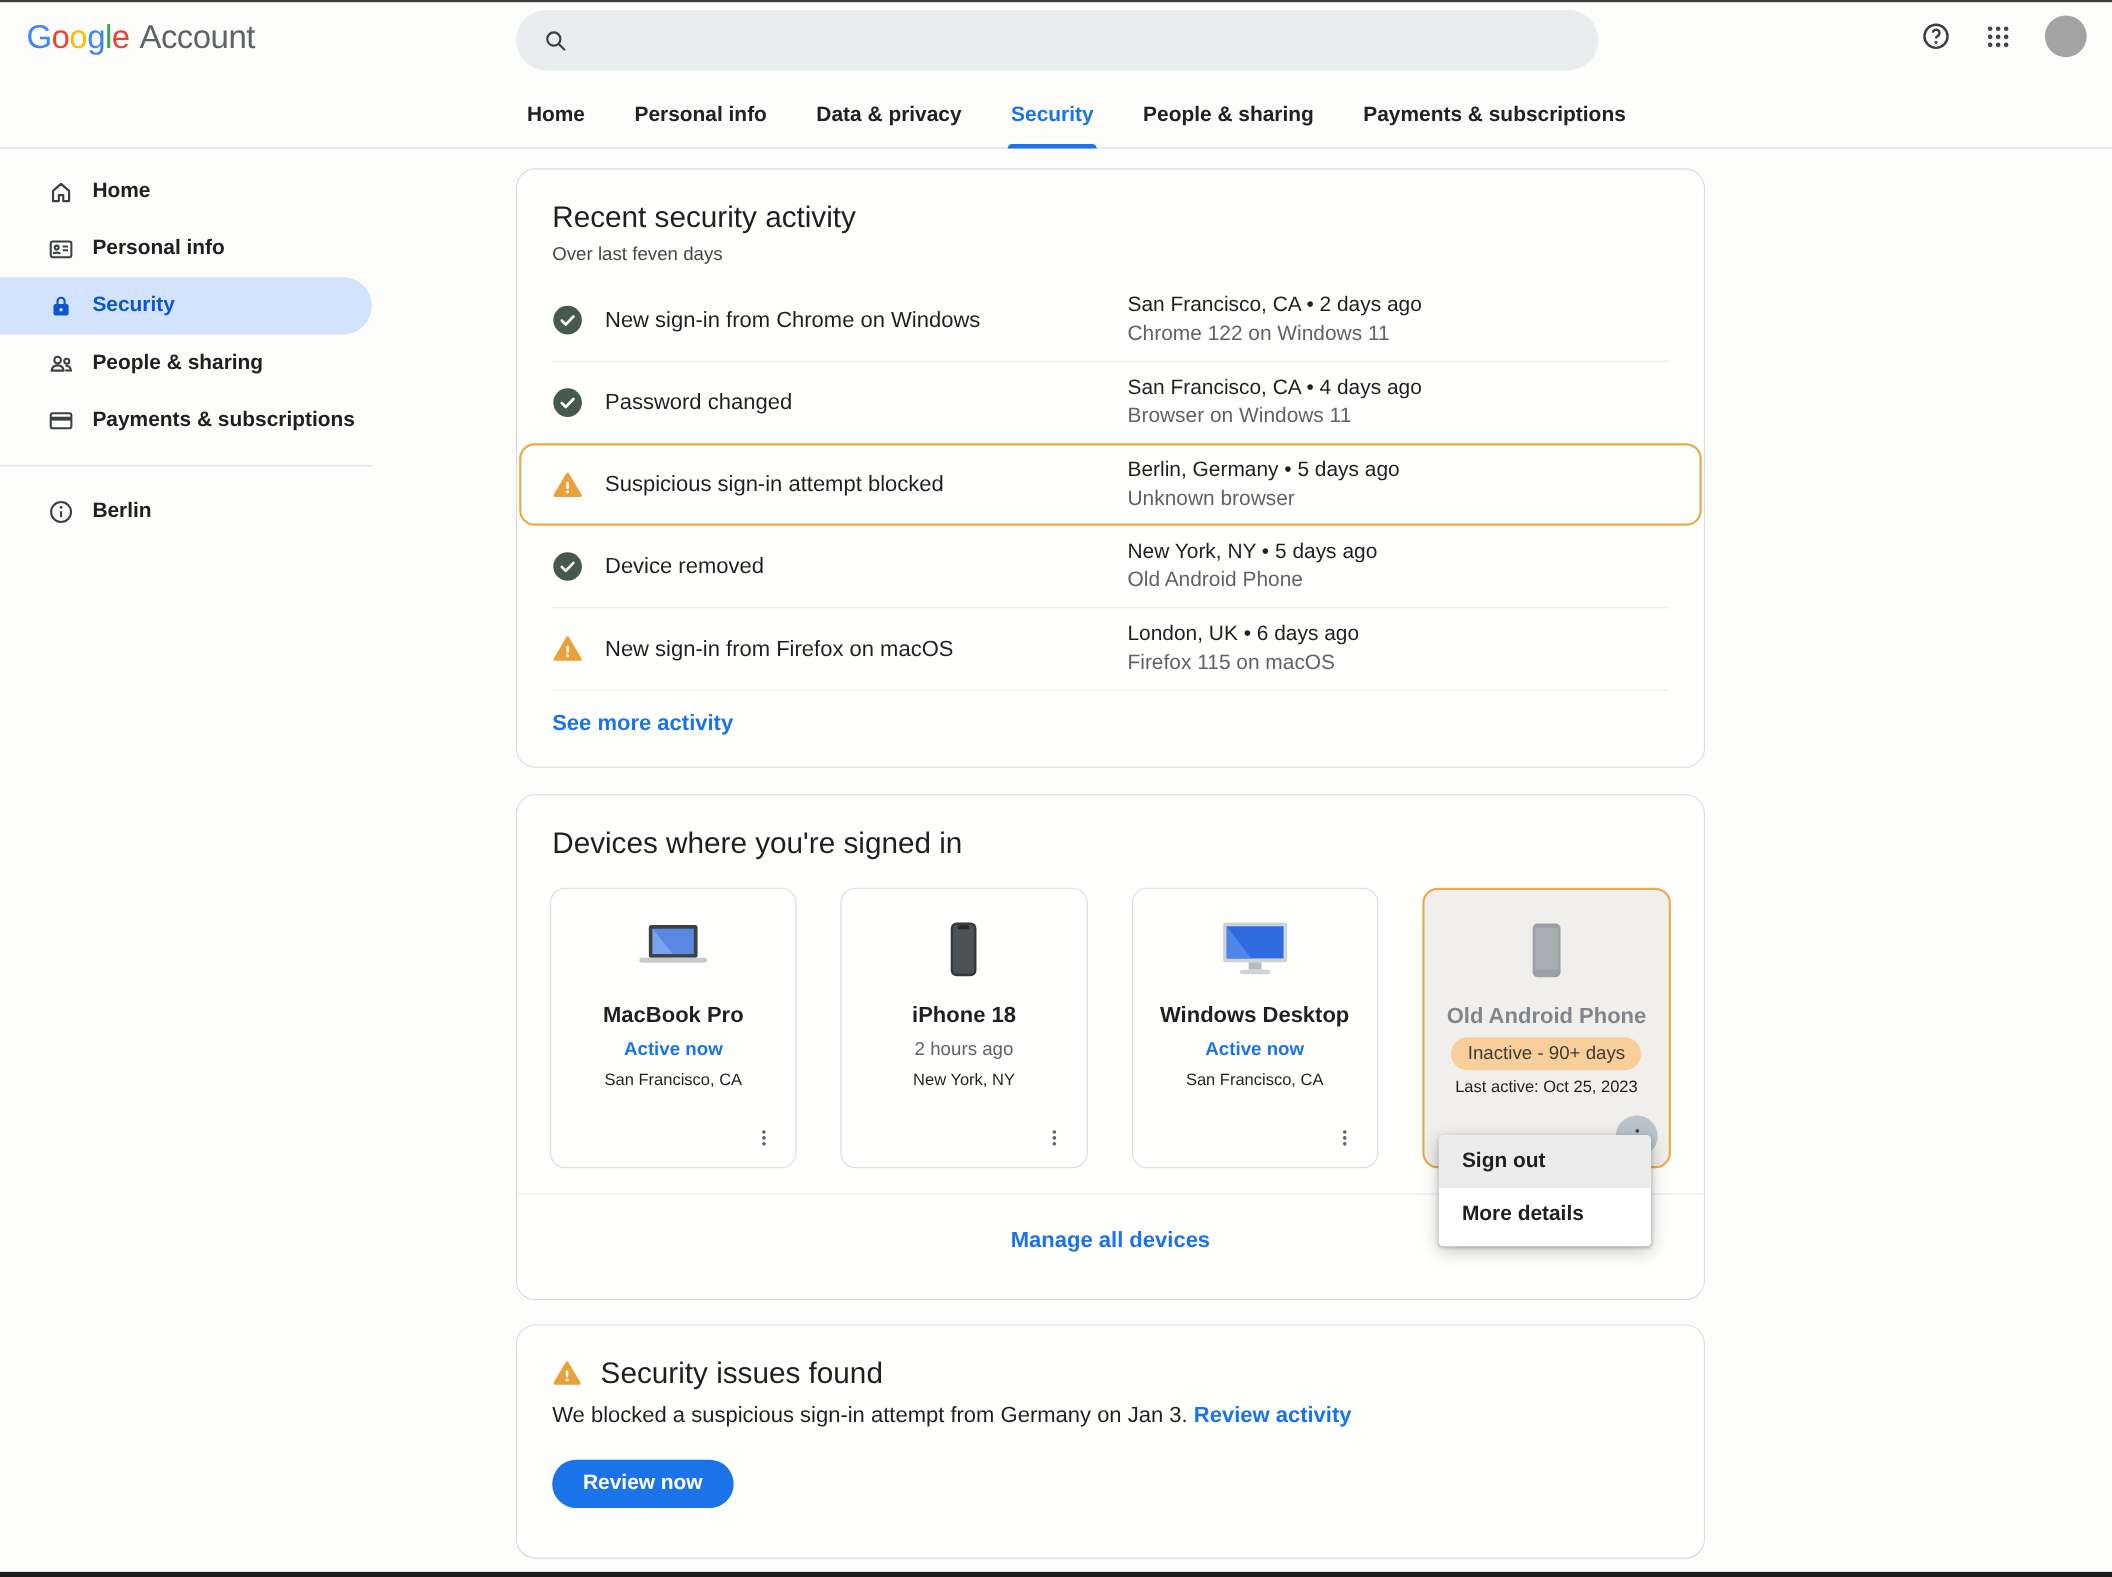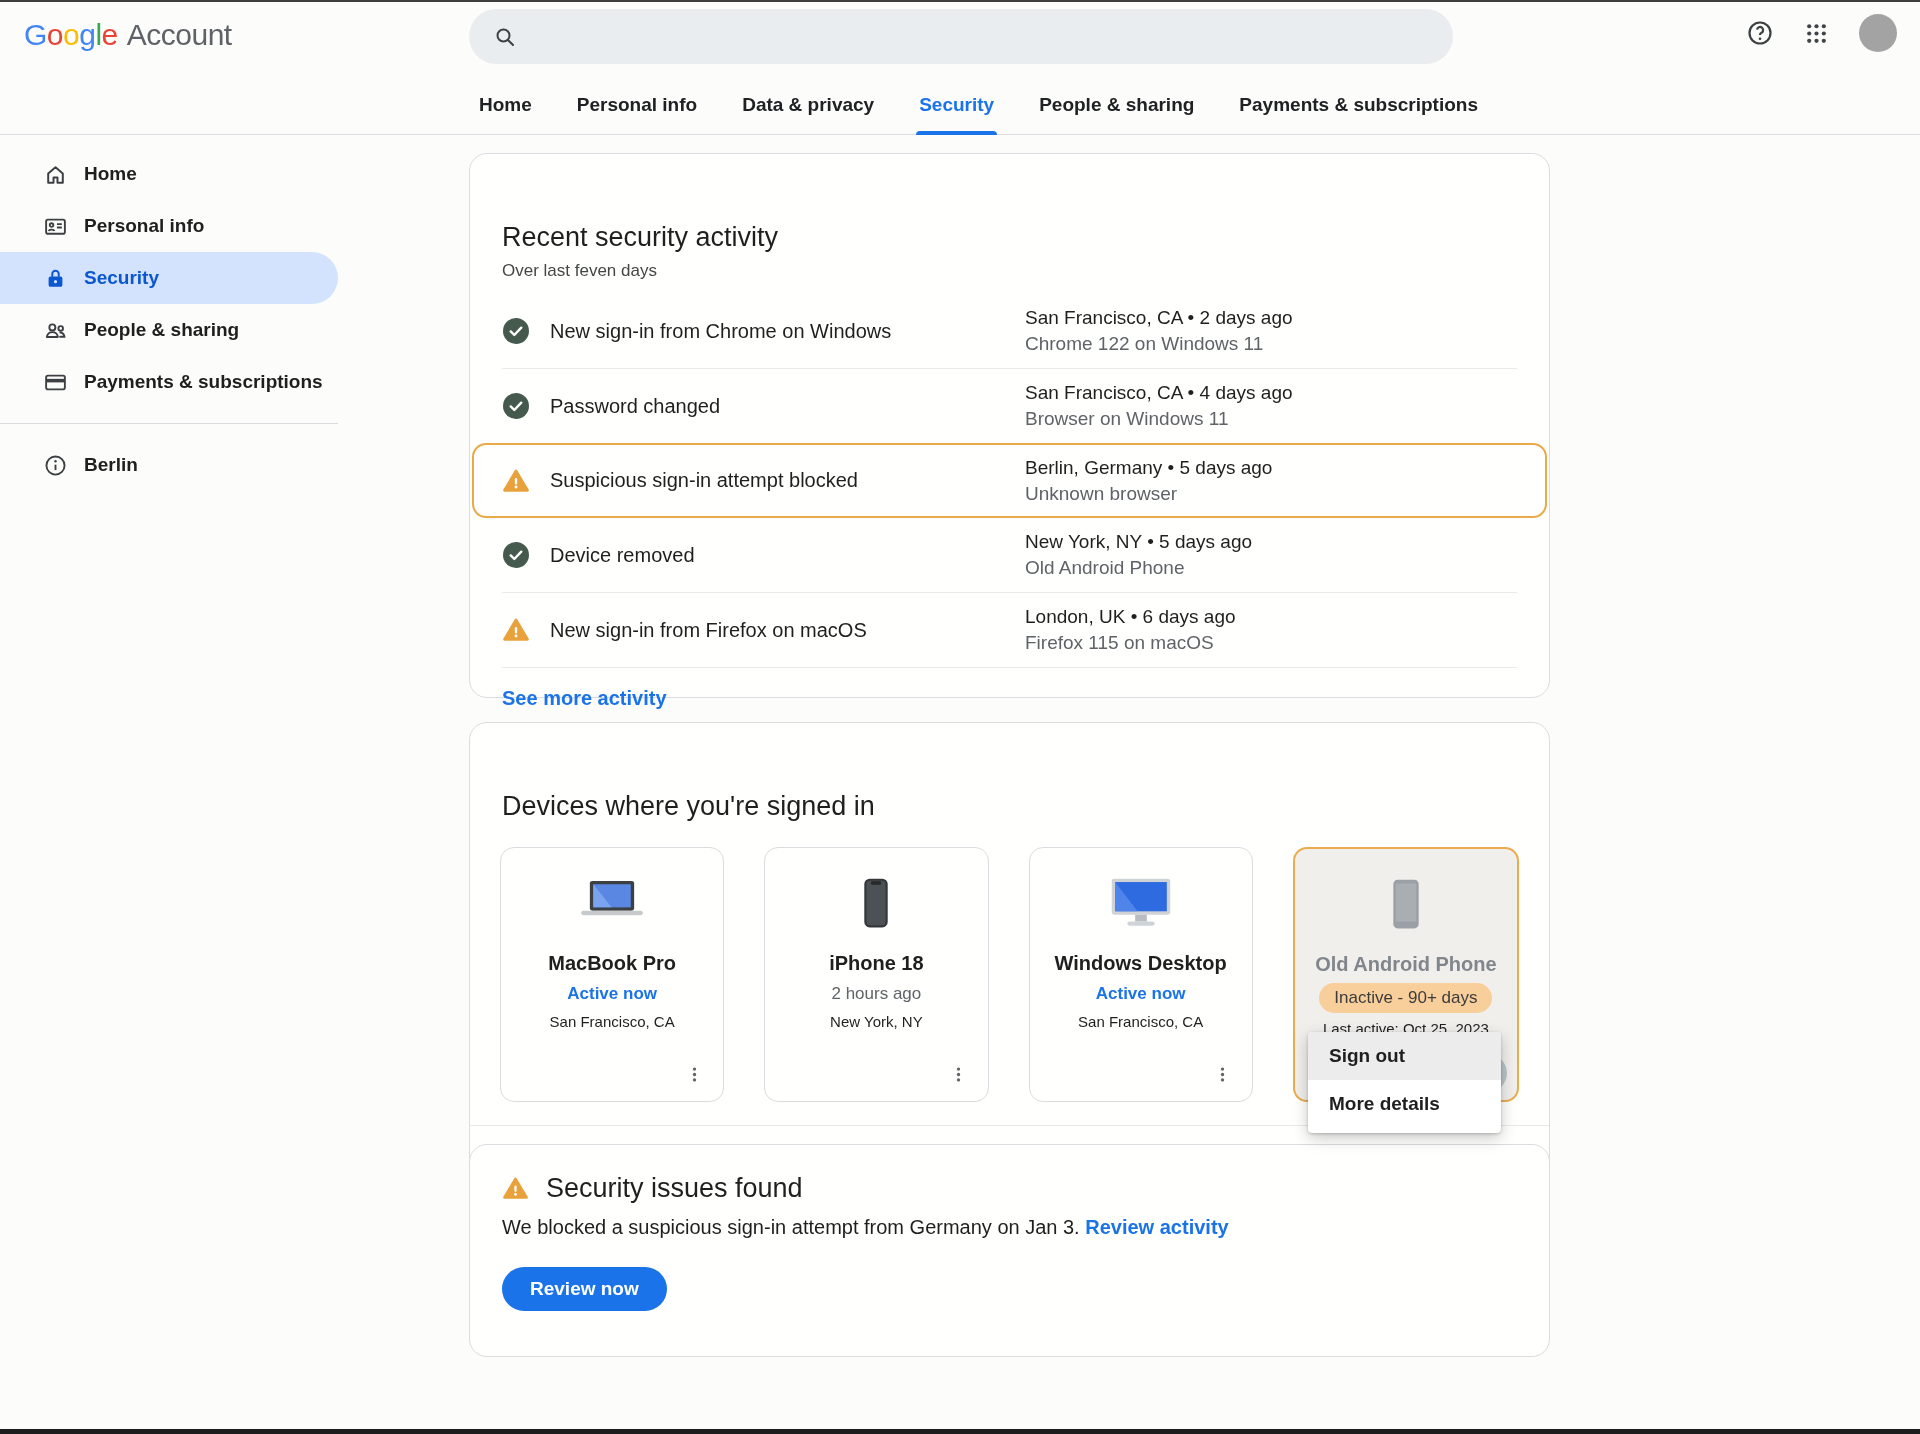--- a/index.html
+++ b/index.html
@@ -32,21 +32,21 @@
   
   .sidebar { position:absolute; left:0; top:148px; width:338px; }
   .side-item { height:52px; display:flex; align-items:center; padding-left:42px; gap:16px; font-size:19px; font-weight:bold; color:#1f1f1f; border-radius:0 26px 26px 0; cursor:pointer; }
   .side-item .s-icon { width:26px; height:26px; display:flex; align-items:center; justify-content:center; color:#3c4043; }
   .side-item.active { background:#d3e3fd; color:#0b57d0; }
   .side-item.active .s-icon { color:#0b57d0; }
   .side-divider { height:1px; background:#dadce0; margin:15px 0; }
 
   
   .card { position:absolute; left:469px; width:1081px; background:#fffffe; border:1px solid #dadce0; border-radius:18px; }
-  .card-title { font-size:27px; font-weight:normal; color:#1f1f1f; line-height:34px;margin-top:40px; }
+  .card-title { font-size:27px; font-weight:normal; color:#1f1f1f; line-height:34px; }
   .card-subtitle { font-size:17px; color:#444746; margin-top:6px; line-height:22px; }
   .link { color:#1a73e8; font-weight:bold; cursor:pointer; text-decoration:none; }
 
   
   .card1 { top:153px; height:545px; padding:26px 32px 0; }
   .activity-list { margin-top:12px; }
   .act-row { height:74px; display:flex; align-items:center; cursor:pointer; }
   .act-icon { width:28px; height:28px; flex:0 0 28px; }
   .act-title { flex:1; font-size:20px; color:#1f1f1f; padding-left:20px; }
   .act-right { width:492px; font-size:19px; line-height:26px; }
@@ -76,21 +76,21 @@
   .kebab.pressed { background:#b9c4cc; color:#3c4043; }
   .card2-div { height:1px; background:#e9eaec; margin-top:23px; }
   .manage { text-align:center; padding-top:31px; font-size:20px; }
 
   
   .context-menu { position:absolute; left:1308px; top:1032px; width:193px; background:#fff; border-radius:4px; box-shadow:0 1px 3px rgba(0,0,0,0.2), 0 5px 16px rgba(0,0,0,0.22); z-index:20; padding-bottom:5px; }
   .menu-item { height:48px; display:flex; align-items:center; padding-left:21px; font-size:19px; font-weight:bold; color:#1f1f1f; cursor:pointer; }
   .menu-item.hover { background:#ececec; border-radius:4px 4px 0 0; }
 
   
-  .card3 { top:1144px; height:213px; padding:28px 32px 0; }
+  .card3 { top:1204px; height:213px; padding:28px 32px 0; }
   .issues-header { display:flex; align-items:center; gap:17px; }
   .issues-title { font-size:27px; font-weight:normal; color:#1f1f1f; }
   .issues-body { margin-top:12px; font-size:20px; color:#1f1f1f; }
   .review-btn { margin-top:28px; height:44px; padding:0 28px; border:none; border-radius:22px; background:#1a73e8; color:#fff; font-size:19px; font-weight:bold; font-family:"Liberation Sans",sans-serif; cursor:pointer; }
 </style>
 </head>
 <body>
 
 <div class="page">
   <div class="top-strip"></div>

